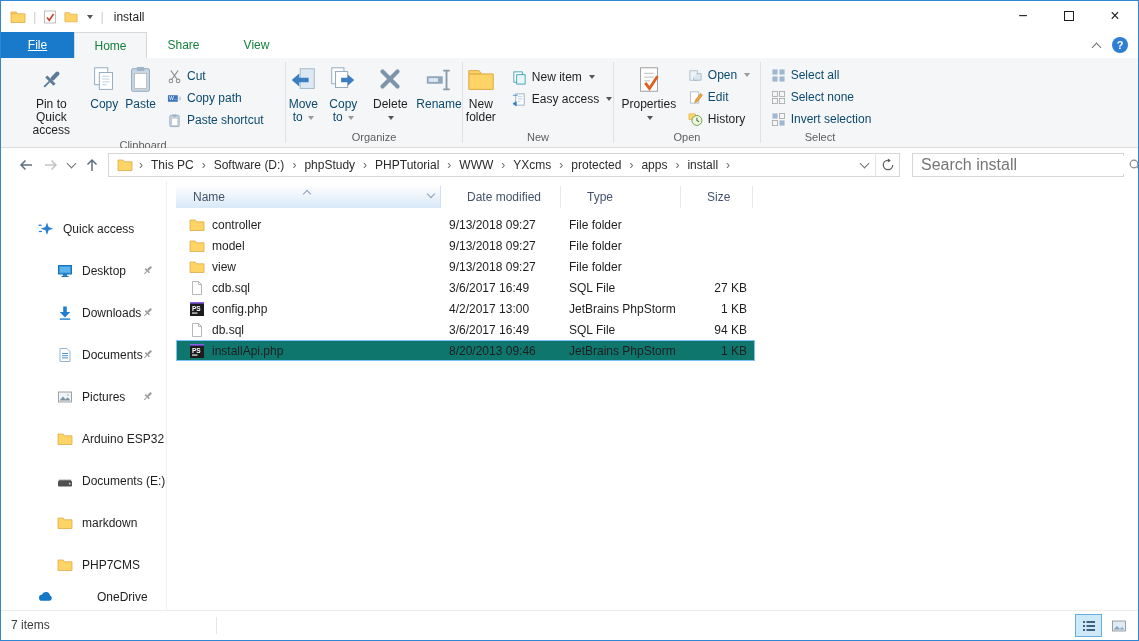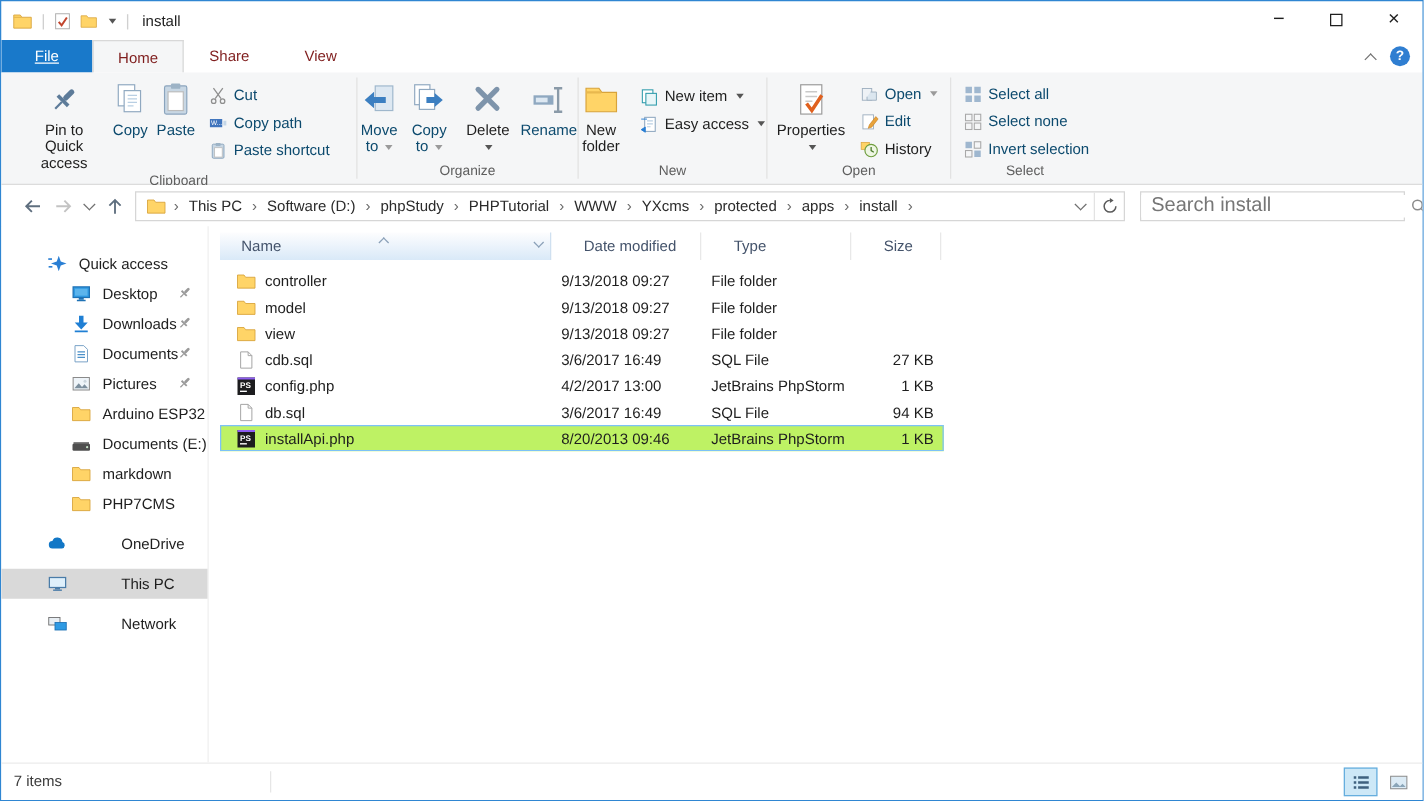--- a/index.html
+++ b/index.html
@@ -12,21 +12,21 @@
 .qat { display:flex; align-items:center; gap:7px; padding-left:9px; height:31px; }
 .qsep { color:#d0d0d0; font-size:13px; }
 .win-title { font-size:12px; color:#1e1e1e; margin-left:3px; }
 .wcontrols { position:absolute; right:0; top:0; display:flex; }
 .wbtn { width:46px; height:30px; display:flex; align-items:center; justify-content:center; font-size:16px; color:#1e1e1e; }
 .maxbox { width:10px; height:10px; border:1px solid #1e1e1e; display:inline-block; }
 
 
 .tabbar { position:absolute; top:31px; left:0; right:0; height:26px; background:#fff; display:flex; }
 .tab-file { width:73px; height:26px; background:#1979ca; color:#fff; display:flex; align-items:center; justify-content:center;text-decoration:underline; }
-.tab { width:73px; height:26px; display:flex; align-items:center; justify-content:center; color:#7f1d1d; }
+.tab { width:73px; height:26px; display:flex; align-items:center; justify-content:center; color:#15803d; }
 .tab.active { background:#f5f6f7; border:1px solid #d8d8d8; border-bottom:none; }
 .tab-right { position:absolute; right:10px; top:0; height:26px; display:flex; align-items:center; gap:12px; }
 .help-circle { width:16px; height:16px; border-radius:50%; background:#2f7ed1; color:#fff; font-size:11px; font-weight:bold; display:flex; align-items:center; justify-content:center; }
 
 
 .ribbon { position:absolute; top:57px; left:0; right:0; height:90px; background:#f5f6f7; border-bottom:1px solid #dcdcdc; display:flex; }
 .rgroup { display:flex; flex-direction:column; height:100%; flex:none; }
 .rg-content { flex:1; display:flex; align-items:flex-start; padding-top:3px; justify-content:center; }
 .rg-label { text-align:center; font-size:11px; color:#5e5e5e; padding-bottom:4px; }
 .vsep { width:1px; background:#e2e2e2; margin:4px 0; flex:none; }
@@ -57,39 +57,39 @@
 .mag { padding-right:7px; display:flex; }
 
 
 .chev { display:inline-block; width:7px; height:7px; border-right:1.3px solid #707070; border-bottom:1.3px solid #707070; }
 .chev.down { transform:rotate(45deg); margin-top:-3px; }
 .chev.up { transform:rotate(-135deg); margin-top:4px; }
 .chev.lite { border-color:#8aa0b8; width:6px; height:6px; }
 
 
 .sidebar { position:absolute; top:180px; left:0; width:166px; bottom:30px; border-right:1px solid #efefef; background:#fff; }
-.sitem { height:24px; display:flex; align-items:center; position:relative; cursor:default; }
+.sitem { height:24px; display:flex; align-items:center; position:relative; cursor:default;margin-top:18px; }
 .sitem.sel { background:#d9d9d9; }
 .lvl0 { padding-left:37px; } .lvl1 { padding-left:56px; }
 .si-icon { width:16px; height:16px; margin-right:9px; flex:none; display:flex; }
 .si-pin { position:absolute; right:12px; top:5px; width:13px; height:13px; }
 .gap8 { margin-top:8px;gap:34px; }
 .sidebar-top-gap { height:18px; }
 
 
 .filelist { position:absolute; top:180px; left:175px; right:0; bottom:30px; background:#fff; }
 .fl-header { position:absolute; top:5px; left:0; height:22px; display:flex; color:#44536b;justify-content:center; }
 .hcell { border-right:1px solid #e8e8e8; padding-top:4px; padding-left:26px; position:relative; }
 .h-name { width:265px; padding-left:17px; background:linear-gradient(#fdfdfe,#d9e9f8); border-right:1px solid #cfe0f0; }
 .h-date { width:120px; } .h-type { width:120px; } .h-size { width:72px; }
 .sortcaret { position:absolute; left:50%; top:1px; margin-left:-4px; }
 .filterchev { position:absolute; right:6px; top:8px; }
 .fl-rows { position:absolute; top:33px; left:0; }
 .frow { display:flex; height:21px; align-items:center; width:579px; }
-.frow.selected { background:#bef264; box-shadow:inset 0 0 0 1px #7cc2f7; }
+.frow.selected { background:#0f766e; box-shadow:inset 0 0 0 1px #7cc2f7; }
 .c-name { width:265px; display:flex; align-items:center; padding-left:13px; gap:7px; overflow:hidden; }
 .c-name .fic { width:16px; height:16px; flex:none; display:flex; }
 .c-date { width:120px; padding-left:8px; }
 .c-type { width:120px; padding-left:8px; }
 .c-size { width:74px; text-align:right; padding-right:8px; }
 
 
 .statusbar { position:absolute; left:0; right:0; bottom:0; height:30px; border-top:1px solid #ececec; background:#fff; }
 .sb-count { position:absolute; left:10px; top:7px; color:#3b3b3b; }
 .sb-sep { position:absolute; left:215px; top:6px; width:1px; height:17px; background:#e6e6e6; }

